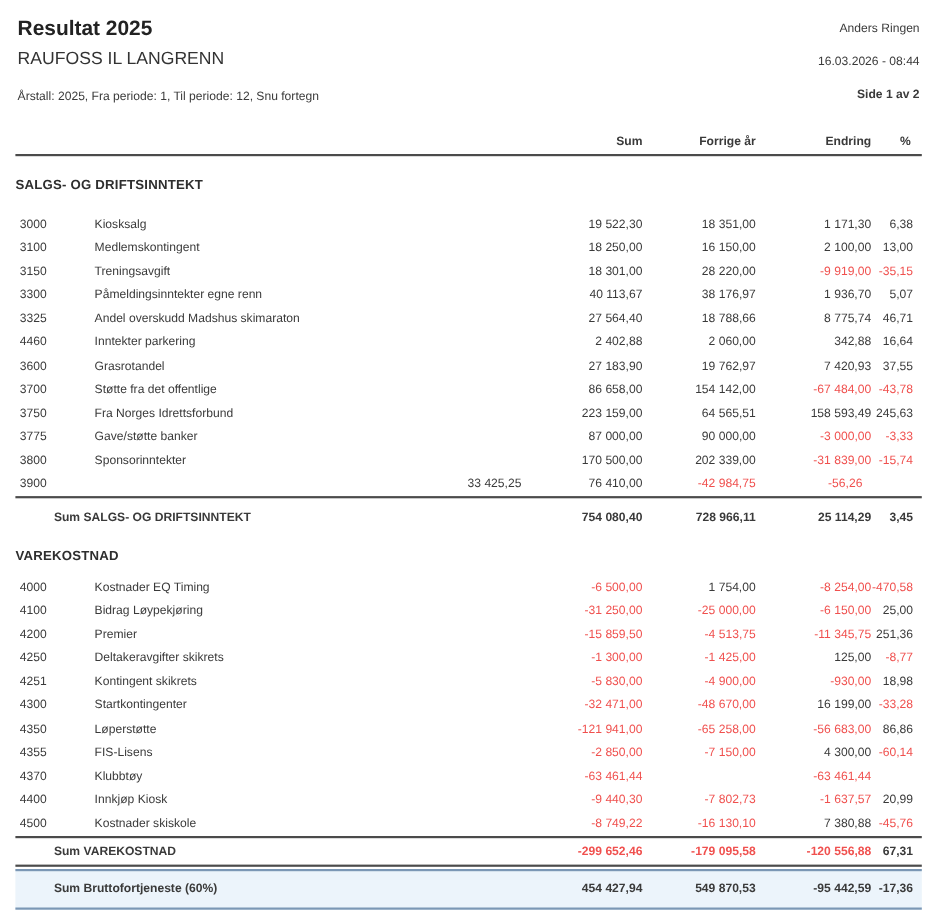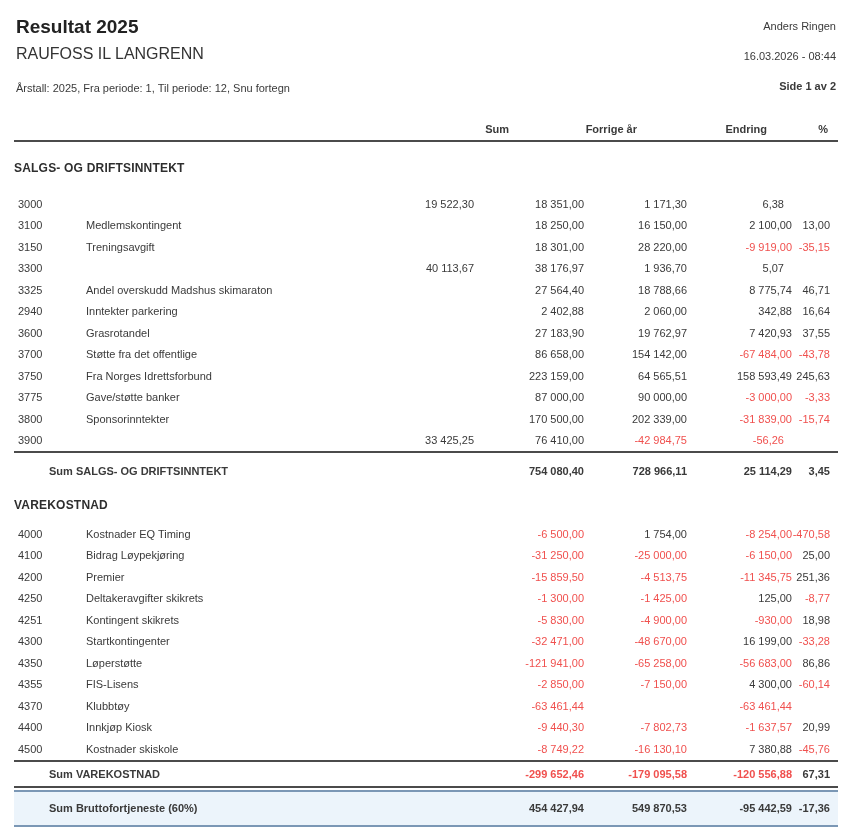--- a/index.html
+++ b/index.html
@@ -31,21 +31,21 @@
   .trow{
     display:grid;
     grid-template-columns:72px 1fr 110px 103px 105px 46px;
     align-items:center;
   }
   .c-acct{padding-left:4px;}
   .c-num{text-align:right;}
   .c-pct{text-align:right;padding-right:8px;}
   .neg{color:var(--neg);}
 
-  .colhead{height:32px;border-bottom:2px solid var(--rule);font-weight:bold;font-size:11px;align-items:end;gap:25px;}
+  .colhead{height:32px;border-bottom:2px solid var(--rule);font-weight:bold;font-size:11px;align-items:end;}
   .colhead .c-num,.colhead .c-pct{padding-bottom:5px;}
   .colhead .c-pct{padding-right:10px;}
 
   .section-title{font-size:12px;font-weight:bold;letter-spacing:.2px;color:#2e2e2e;}
   .st-1{margin-top:19px;line-height:15px;}
   .st-2{margin-top:9px;line-height:15px;}
 
   .rows{font-size:11px;}
   .rows-1{margin-top:17px;}
   .rows-2{margin-top:10px;}
@@ -84,20 +84,21 @@
     <div class="c-num">Forrige år</div>
     <div class="c-num">Endring</div>
     <div class="c-pct">%</div>
   </div>
 
   <div id="table-body">
       <div class="section-title st-1">SALGS- OG DRIFTSINNTEKT</div>
       <div class="rows rows-1">
         <div class="trow">
           <div class="c-acct">3000</div>
+          <div class="c-name">Kiosksalg</div>
           <div class="c-num">19 522,30</div>
           <div class="c-num">18 351,00</div>
           <div class="c-num">1 171,30</div>
           <div class="c-pct">6,38</div>
         </div>
         <div class="trow">
           <div class="c-acct">3100</div>
           <div class="c-name">Medlemskontingent</div>
           <div class="c-num">18 250,00</div>
           <div class="c-num">16 150,00</div>
@@ -107,35 +108,36 @@
         <div class="trow">
           <div class="c-acct">3150</div>
           <div class="c-name">Treningsavgift</div>
           <div class="c-num">18 301,00</div>
           <div class="c-num">28 220,00</div>
           <div class="c-num neg">-9 919,00</div>
           <div class="c-pct neg">-35,15</div>
         </div>
         <div class="trow">
           <div class="c-acct">3300</div>
+          <div class="c-name">Påmeldingsinntekter egne renn</div>
           <div class="c-num">40 113,67</div>
           <div class="c-num">38 176,97</div>
           <div class="c-num">1 936,70</div>
           <div class="c-pct">5,07</div>
         </div>
         <div class="trow">
           <div class="c-acct">3325</div>
           <div class="c-name">Andel overskudd Madshus skimaraton</div>
           <div class="c-num">27 564,40</div>
           <div class="c-num">18 788,66</div>
           <div class="c-num">8 775,74</div>
           <div class="c-pct">46,71</div>
         </div>
         <div class="trow">
-          <div class="c-acct">2940</div>
+          <div class="c-acct">4460</div>
           <div class="c-name">Inntekter parkering</div>
           <div class="c-num">2 402,88</div>
           <div class="c-num">2 060,00</div>
           <div class="c-num">342,88</div>
           <div class="c-pct">16,64</div>
         </div>
         <div class="trow">
           <div class="c-acct">3600</div>
           <div class="c-name">Grasrotandel</div>
           <div class="c-num">27 183,90</div>

